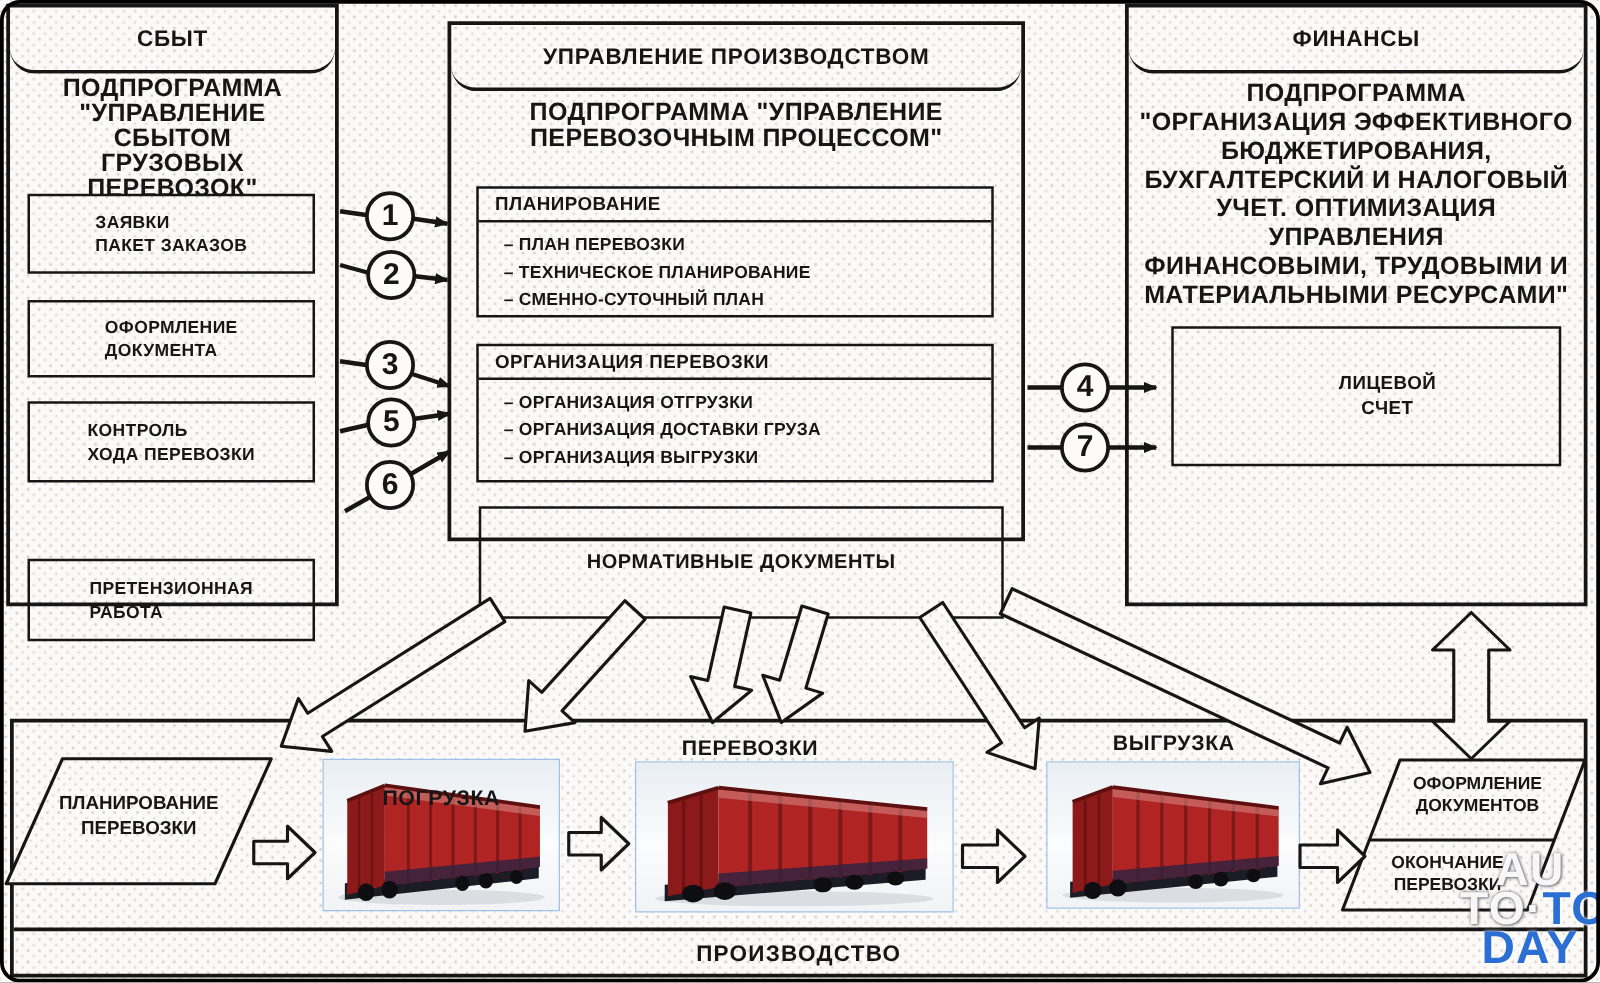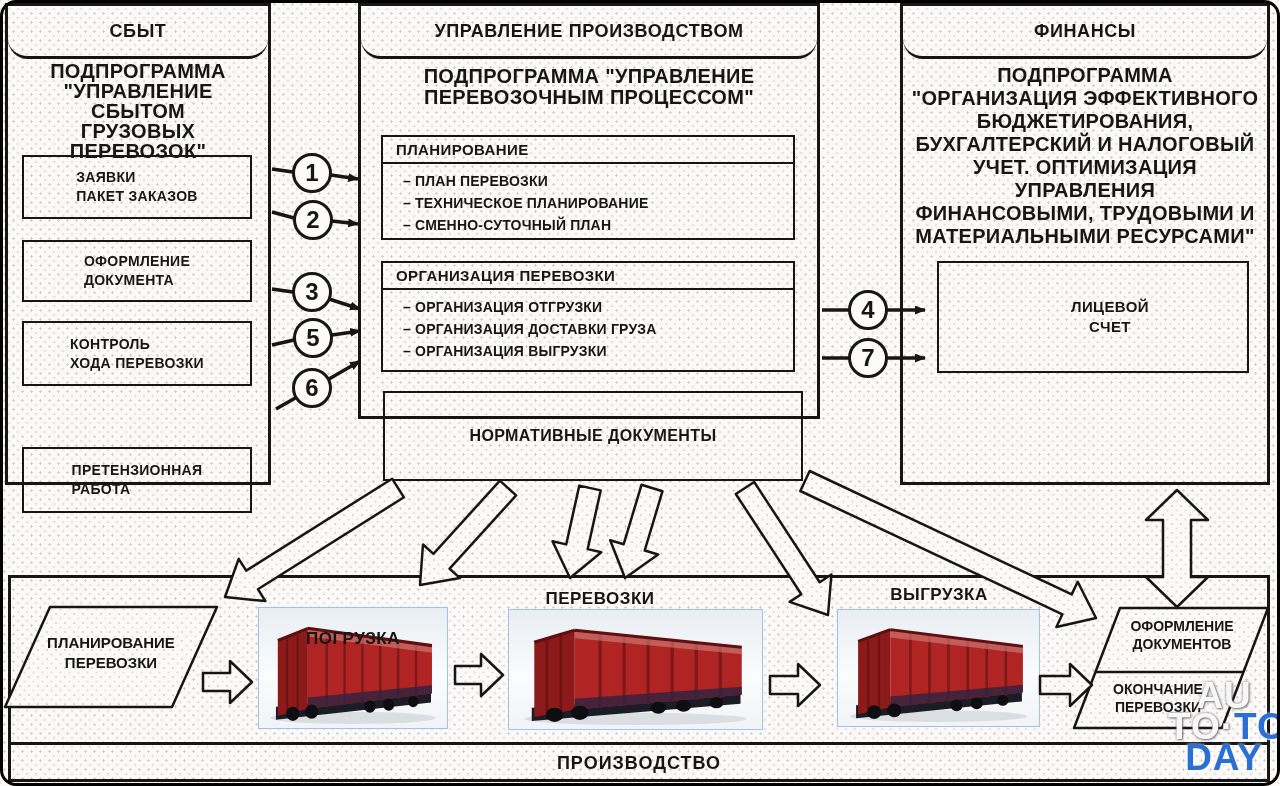--- a/index.html
+++ b/index.html
@@ -122,21 +122,21 @@
     <div class="ibox pre" style="left:14px;top:149px;width:230px;height:64px;">ЗАЯВКИ
 ПАКЕТ ЗАКАЗОВ</div>
     <div class="ibox pre" style="left:14px;top:234px;width:230px;height:62px;">ОФОРМЛЕНИЕ
 ДОКУМЕНТА</div>
     <div class="ibox pre" style="left:14px;top:315px;width:230px;height:65px;">КОНТРОЛЬ
 ХОДА ПЕРЕВОЗКИ</div>
     <div class="ibox pre" style="left:14px;top:395px;width:230px;height:66px;margin-top:46px;">ПРЕТЕНЗИОННАЯ
 РАБОТА</div>
   </div>
 
-  <div class="col" style="left:358px;top:3px;width:462px;height:416px;">
+  <div class="col" style="left:358px;top:17px;width:462px;height:416px;">
     <div class="col-header">УПРАВЛЕНИЕ ПРОИЗВОДСТВОМ</div>
     <div class="col-title pre" style="top:60px;left:10px;right:10px;line-height:21px;">ПОДПРОГРАММА "УПРАВЛЕНИЕ
 ПЕРЕВОЗОЧНЫМ ПРОЦЕССОМ"</div>
     <div class="lbox" style="left:20px;top:129px;width:414px;height:105px;">
       <div class="lbox-h">ПЛАНИРОВАНИЕ</div>
       <div class="lbox-list">
         <div>– ПЛАН ПЕРЕВОЗКИ</div>
         <div>– ТЕХНИЧЕСКОЕ ПЛАНИРОВАНИЕ</div>
         <div>– СМЕННО-СУТОЧНЫЙ ПЛАН</div>
       </div>

